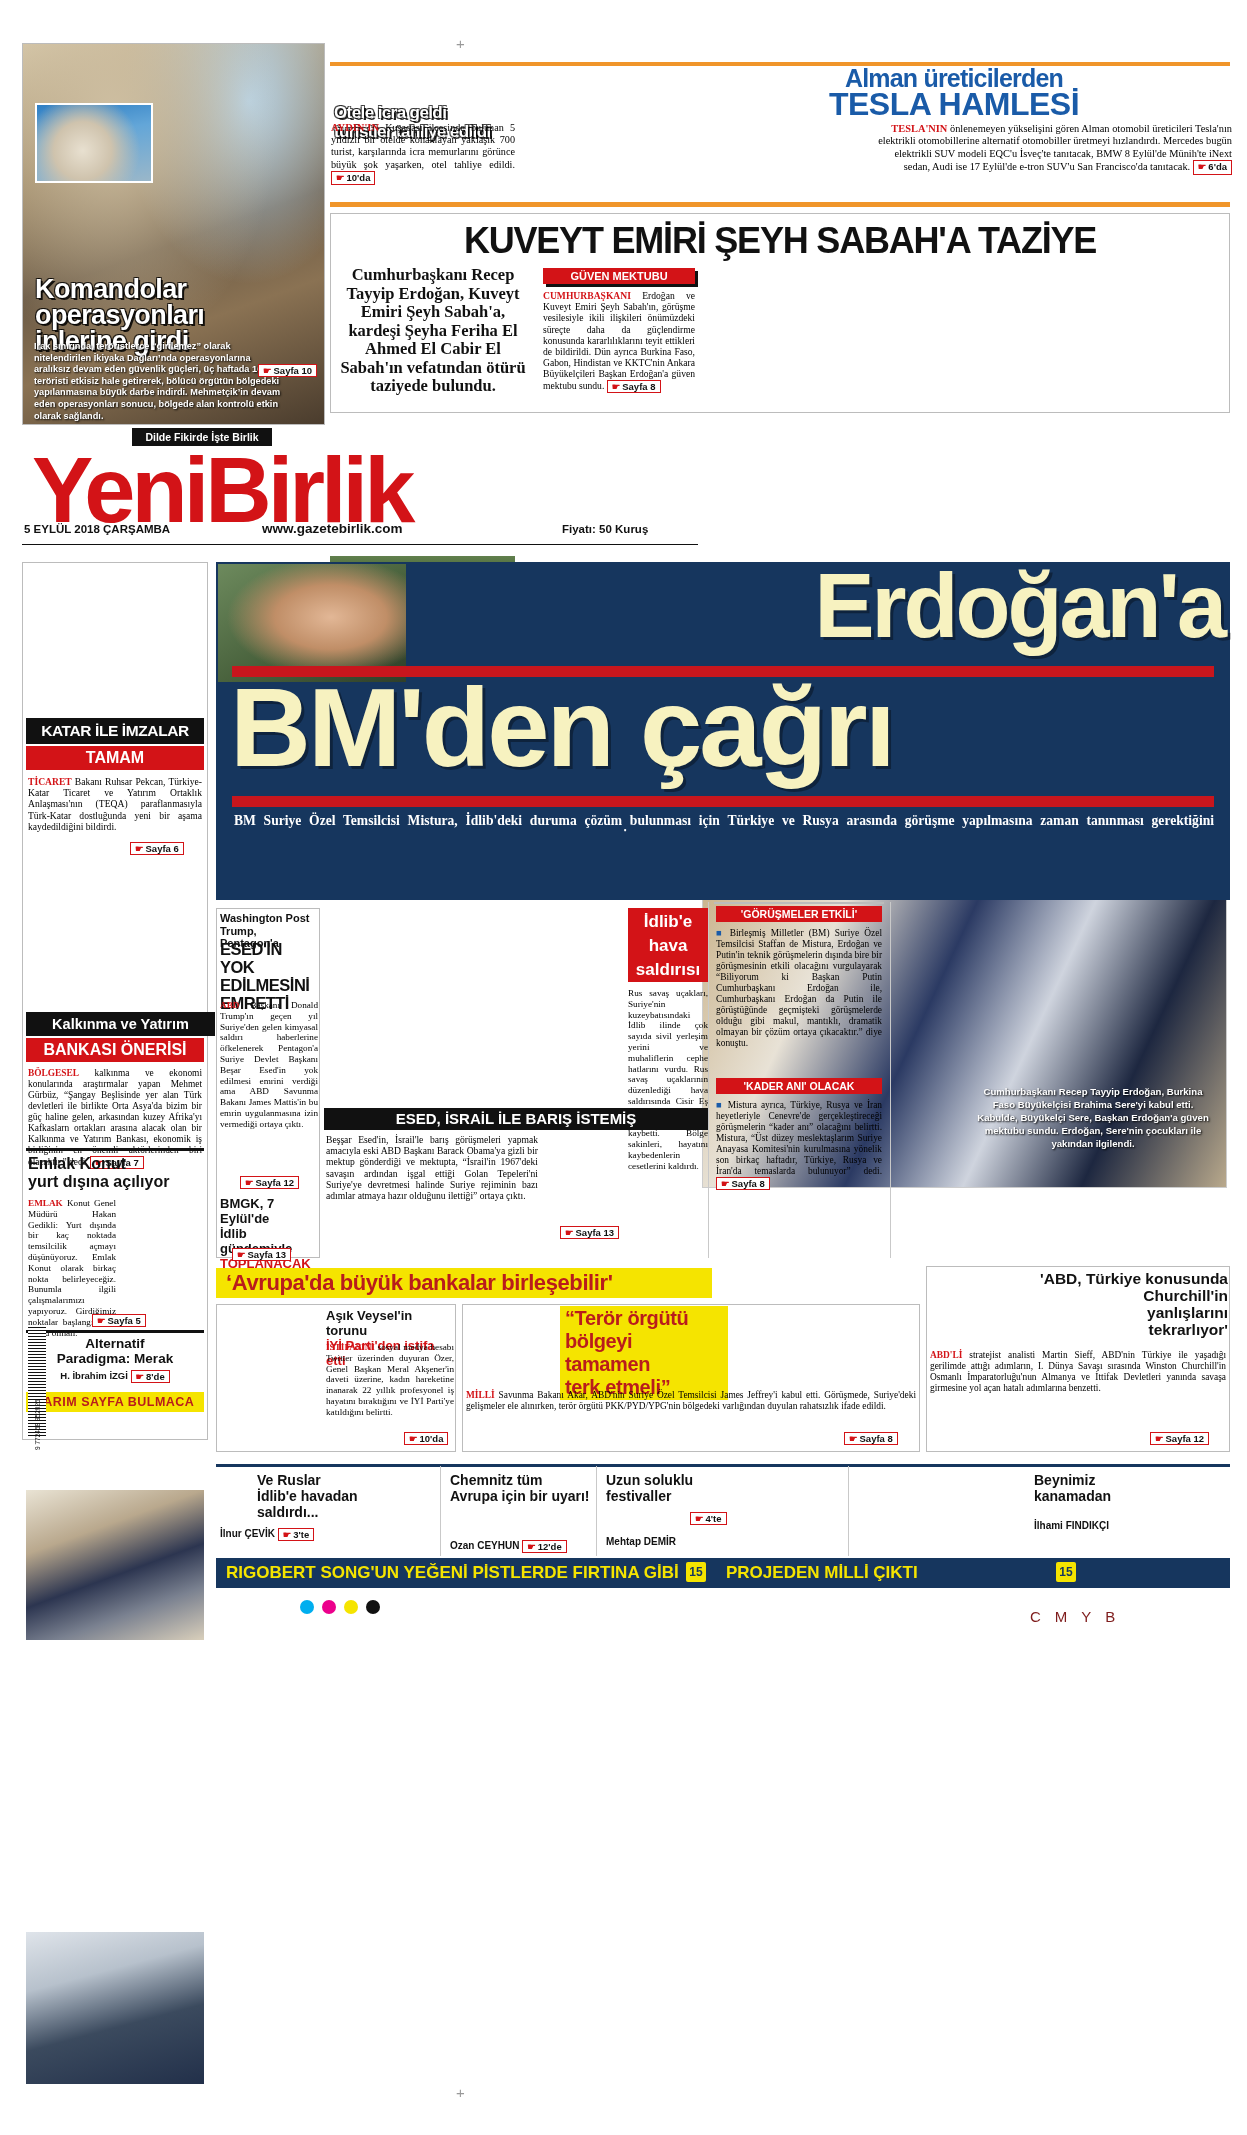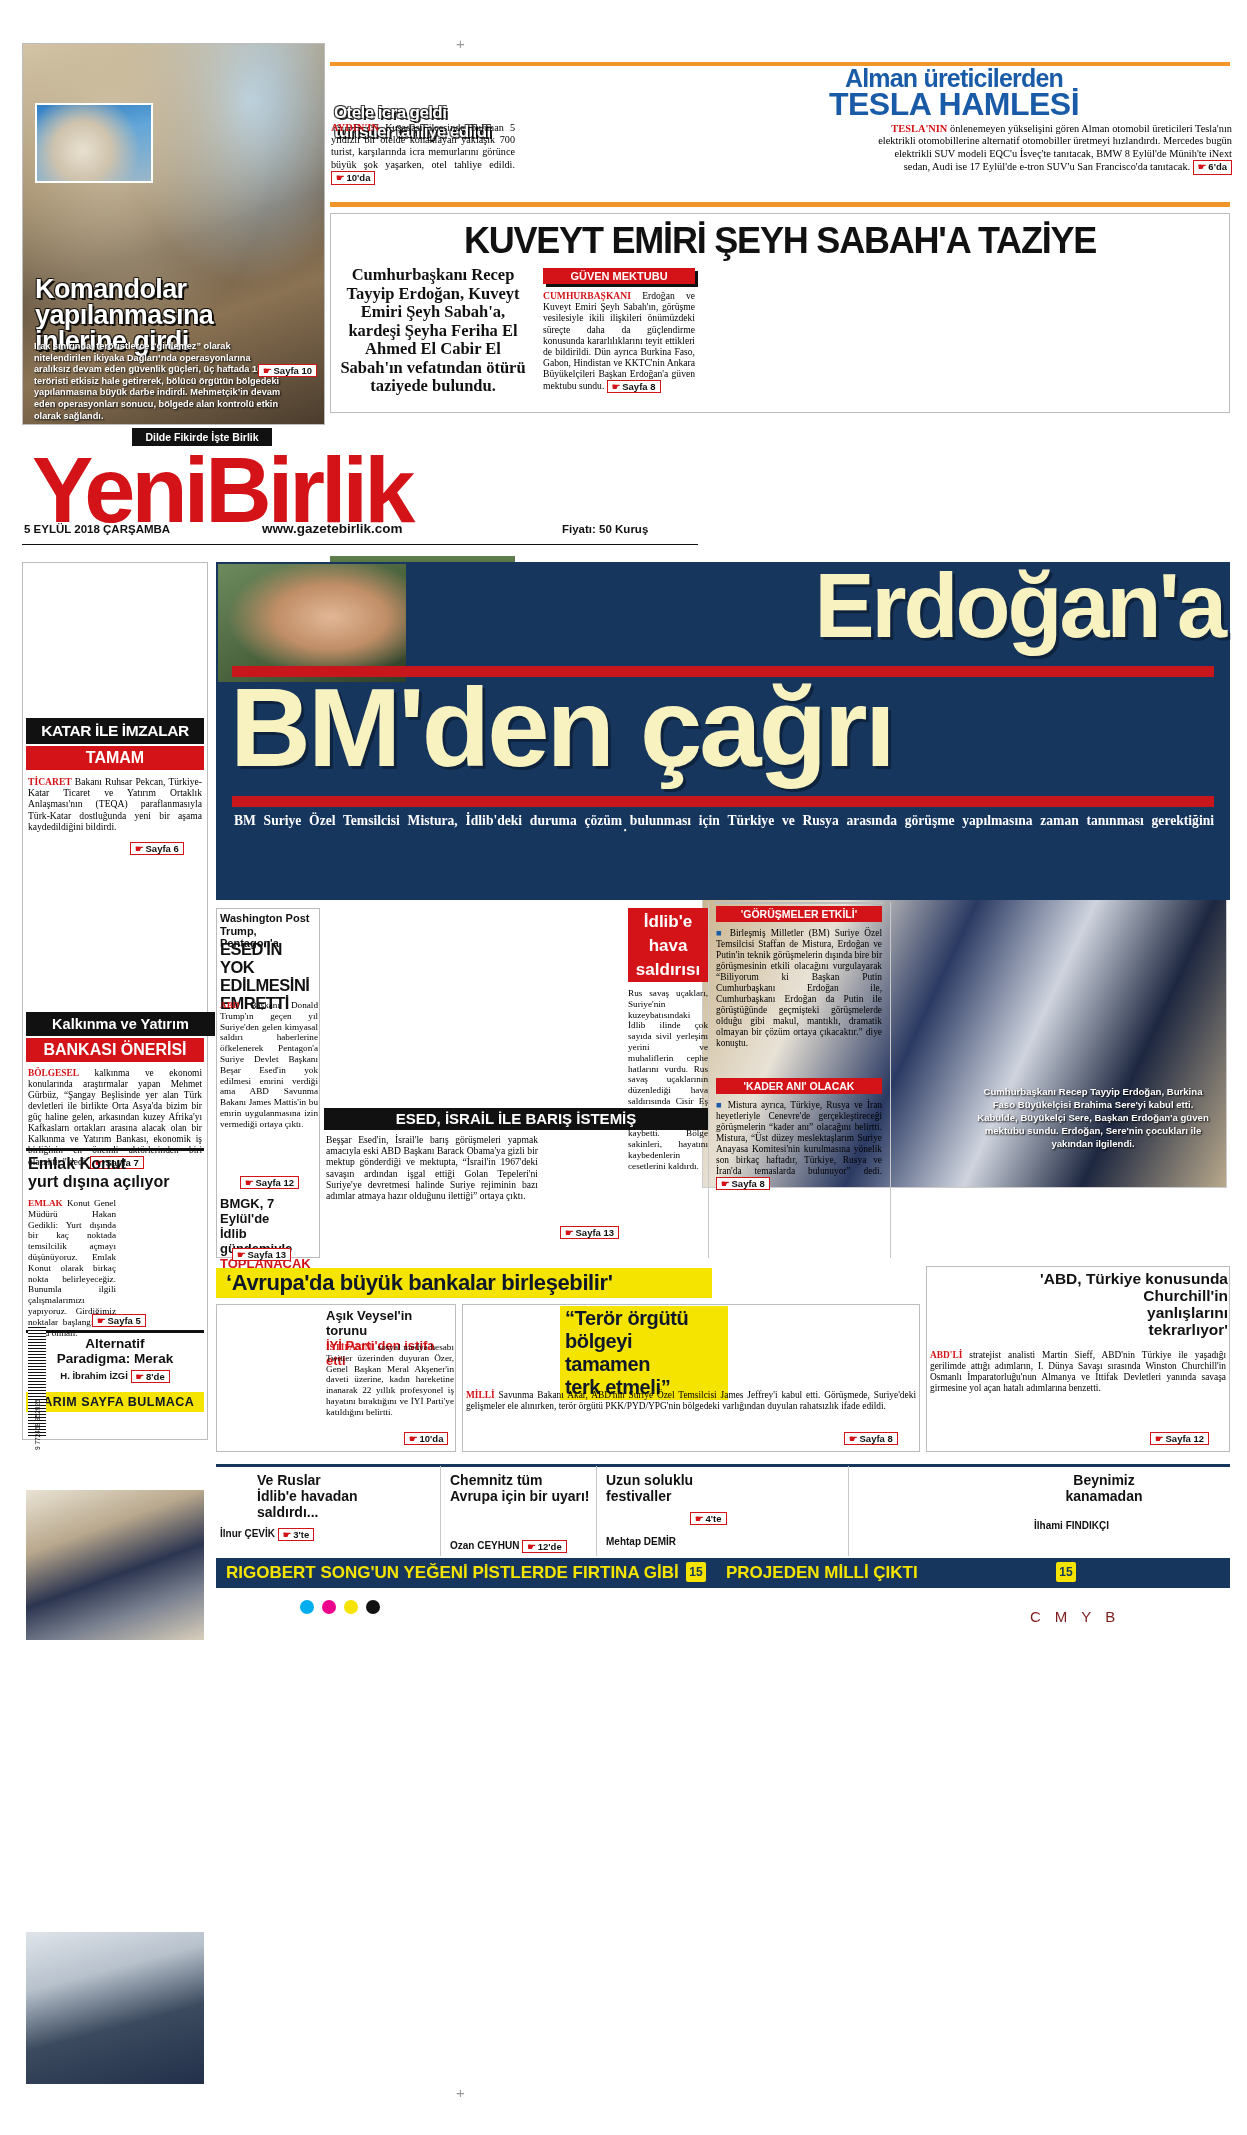--- a/index.html
+++ b/index.html
@@ -84,40 +84,40 @@
 
   .redlabel {
     background:#d31317; color:#fff; font-family:"Liberation Sans",sans-serif;
     font-weight:bold; text-align:center; letter-spacing:0px;
   }
   .blacklabel {
     background:#111; color:#fff; font-family:"Liberation Sans",sans-serif;
     font-weight:bold; text-align:center;
   }
   .yellowband {
-    background:#f5e400; color:#0f172a; font-family:"Liberation Sans",sans-serif; font-weight:bold;
+    background:#f5e400; color:#b91c1c; font-family:"Liberation Sans",sans-serif; font-weight:bold;
   }
   .boxline { border:1px solid #bcbcbc; }
   .hr-thin { border-top:1px solid #111; }
   .hr-thick { border-top:3px solid #111; }
 </style>
 </head>
 <body>
 
 <div class="page">
 
   <div class="cropmark" style="left:456px;top:36px;">+</div>
   <div class="cropmark" style="left:456px;top:2085px;">+</div>
 
   <div class="abs photo ph-soldier boxline" style="left:22px;top:43px;width:303px;height:382px;">
     <div class="abs photo ph-dog" style="left:12px;top:59px;width:118px;height:80px;border:2px solid #fff;"></div>
 
     <div class="overlay-title" style="left:12px;top:232px;font-size:27px;line-height:26px;width:280px;">
       <div>Komandolar</div>
-      <div>yapılanmasına</div>
+      <div>operasyonları</div>
       <div>inlerine girdi</div>
     </div>
   </div>
   <div class="abs sans bold white" style="left:34px;top:341px;width:252px;font-size:9.2px;line-height:11.6px;text-shadow:1px 1px 2px #000;">
     <span>Irak sınırında, teröristlerce “girilemez” olarak nitelendirilen İkiyaka Dağları’nda operasyonlarına aralıksız devam eden güvenlik güçleri, üç haftada 16 teröristi etkisiz hale getirerek, bölücü örgütün bölgedeki yapılanmasına büyük darbe indirdi. Mehmetçik’in devam eden operasyonları sonucu, bölgede alan kontrolü etkin olarak sağlandı.</span>
   </div>
   <div class="abs" style="left:258px;top:360px;">
     <span class="pagetag"><span class="hand">☛</span><span>Sayfa 10</span></span>
   </div>
 
@@ -424,21 +424,21 @@
   </div>
 
   <div class="abs" style="left:690px;top:1508px;">
     <span class="pagetag"><span class="hand">☛</span><span>4'te</span></span>
   </div>
   <div class="abs sans bold" style="left:606px;top:1536px;font-size:10px;color:#111;">
     <span>Mehtap DEMİR</span>
   </div>
 
   <div class="abs" style="left:848px;top:1466px;width:1px;height:90px;background:#c9c9c9;"></div>
-  <div class="abs sans bold" style="left:1034px;top:1472px;width:140px;font-size:14px;line-height:16px;color:#111;text-align:center;">
+  <div class="abs sans bold" style="left:1034px;top:1472px;width:140px;font-size:14px;line-height:16px;color:#111;text-align:left;">
     <div>Beynimiz</div>
     <div>kanamadan</div>
   </div>
 
   <div class="abs sans bold" style="left:1034px;top:1520px;width:150px;font-size:10px;line-height:12px;color:#111;">
     <span>İlhami FINDIKÇI</span>
   </div>
 
   <div class="abs" style="left:216px;top:1558px;width:1014px;height:30px;background:#16365e;">
     <div class="abs sans bold yellowband" style="left:10px;top:3px;background:transparent;color:#f5e400;font-size:17px;line-height:24px;">

